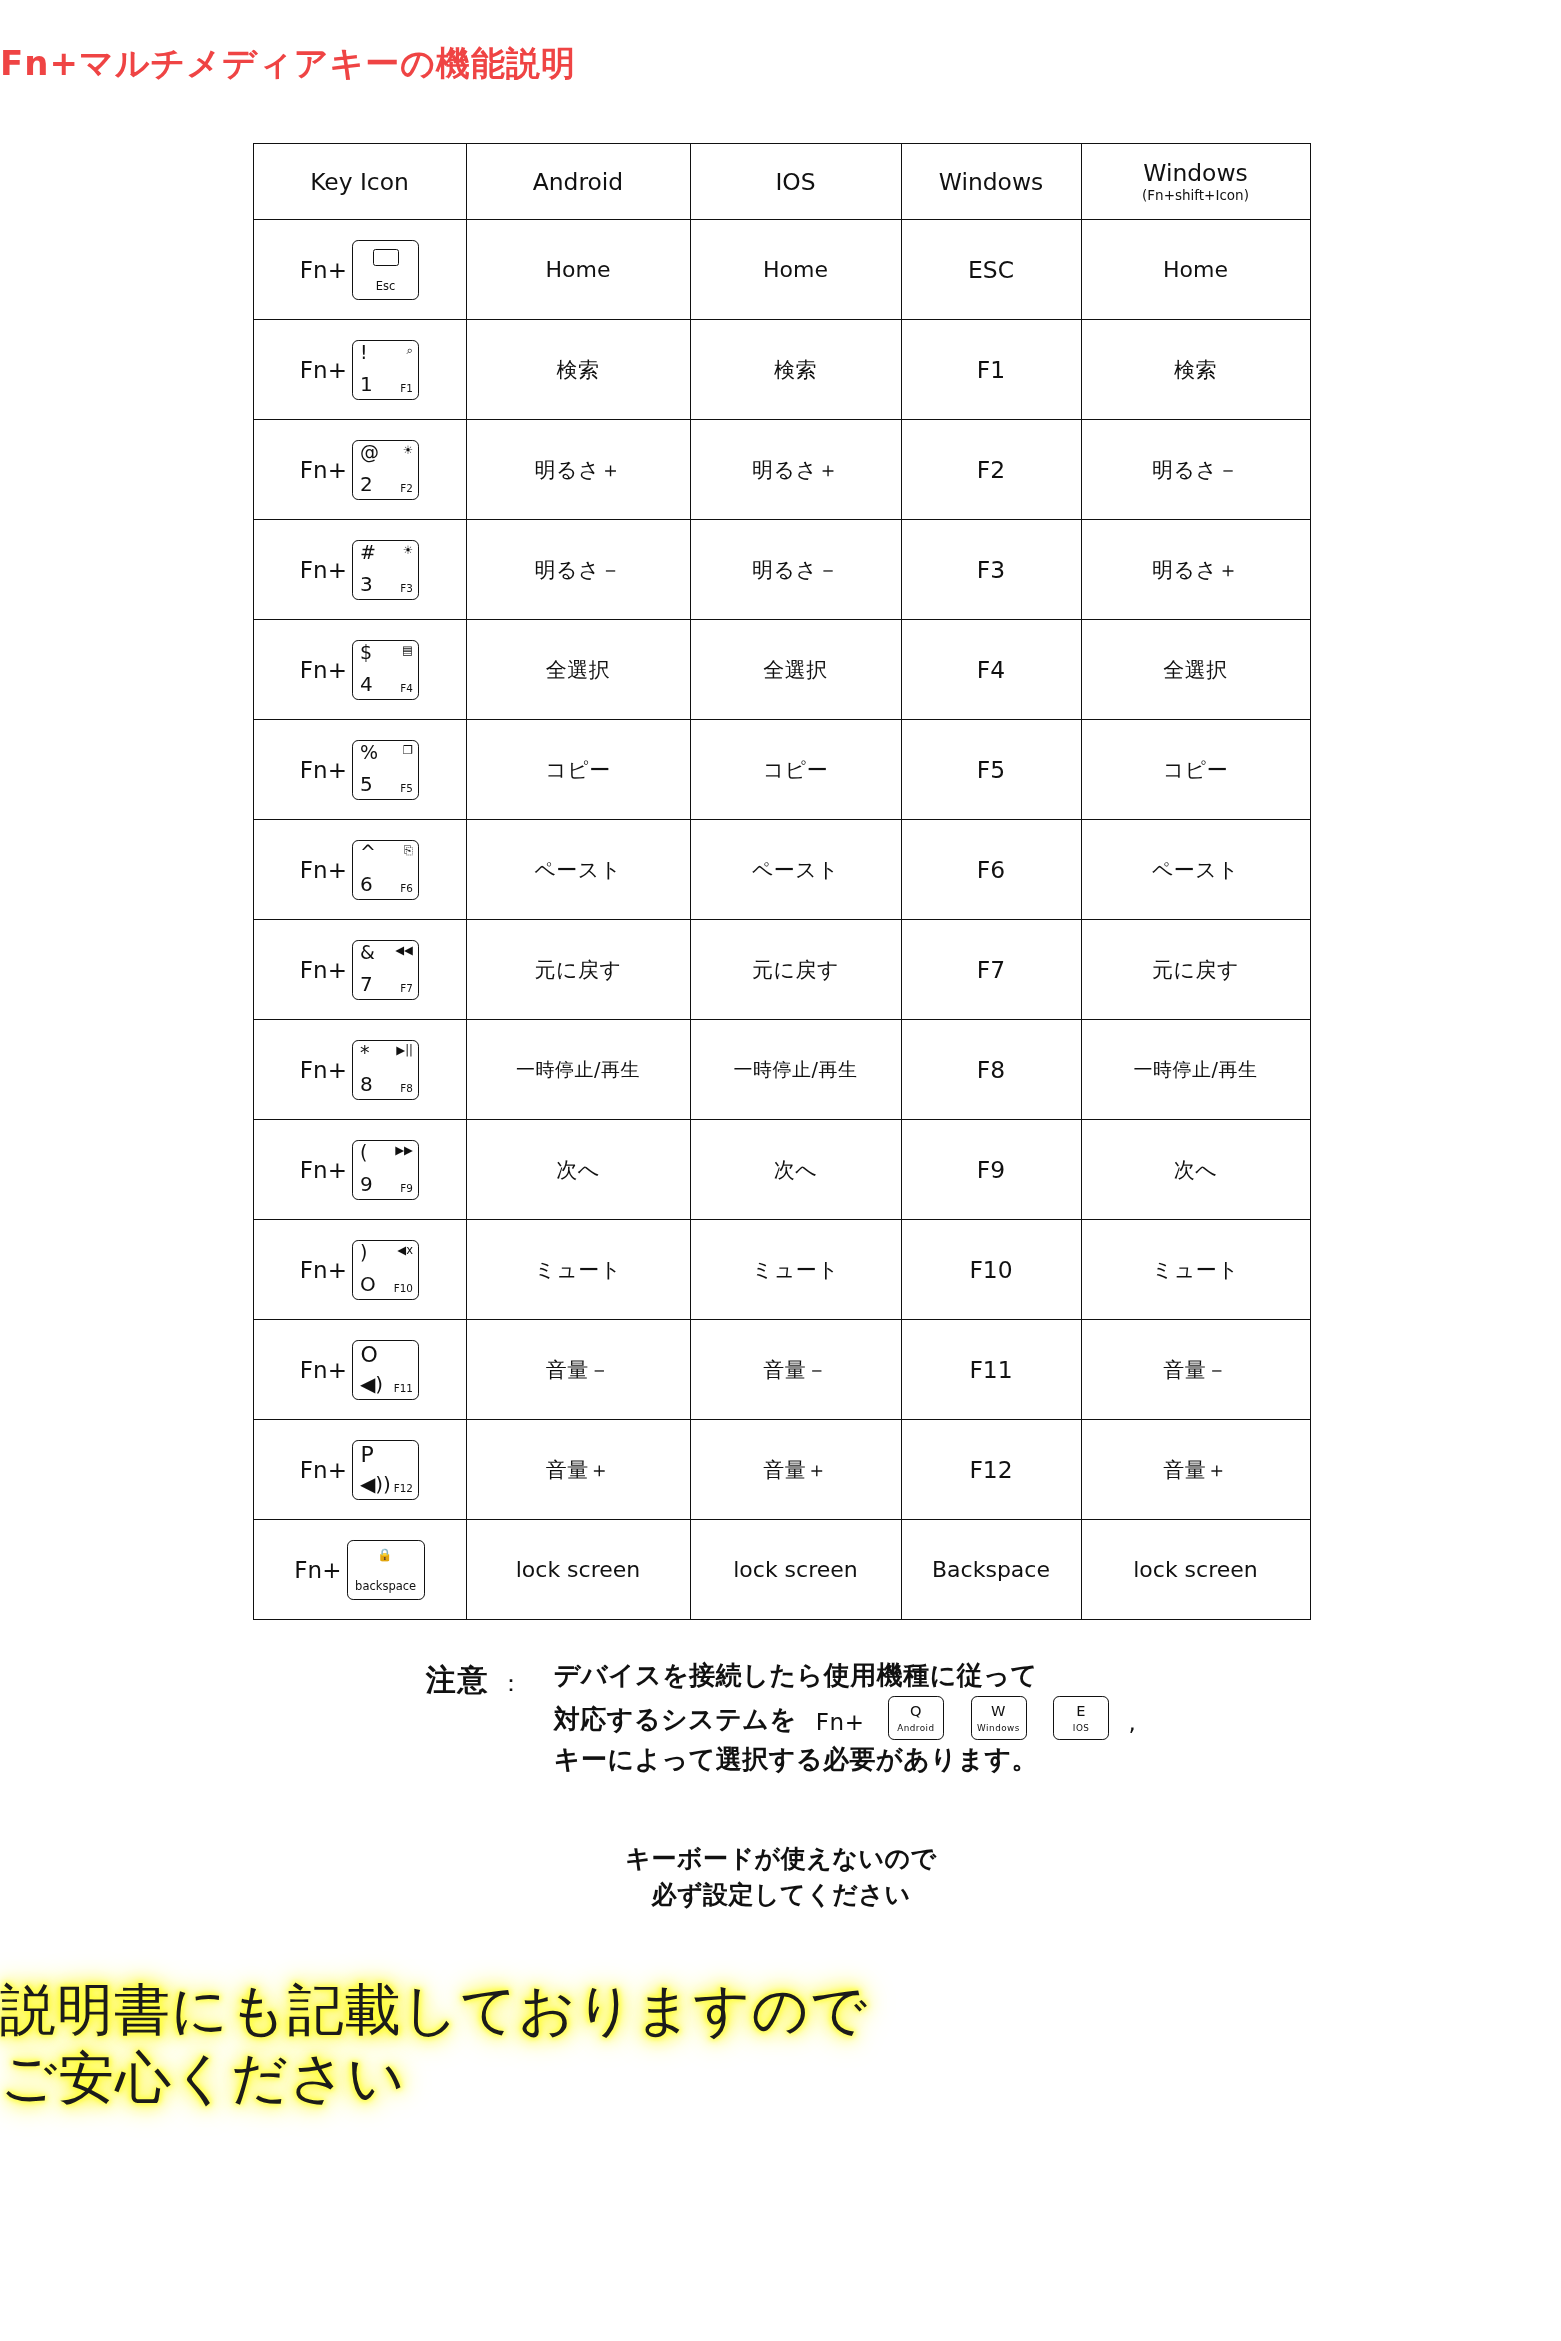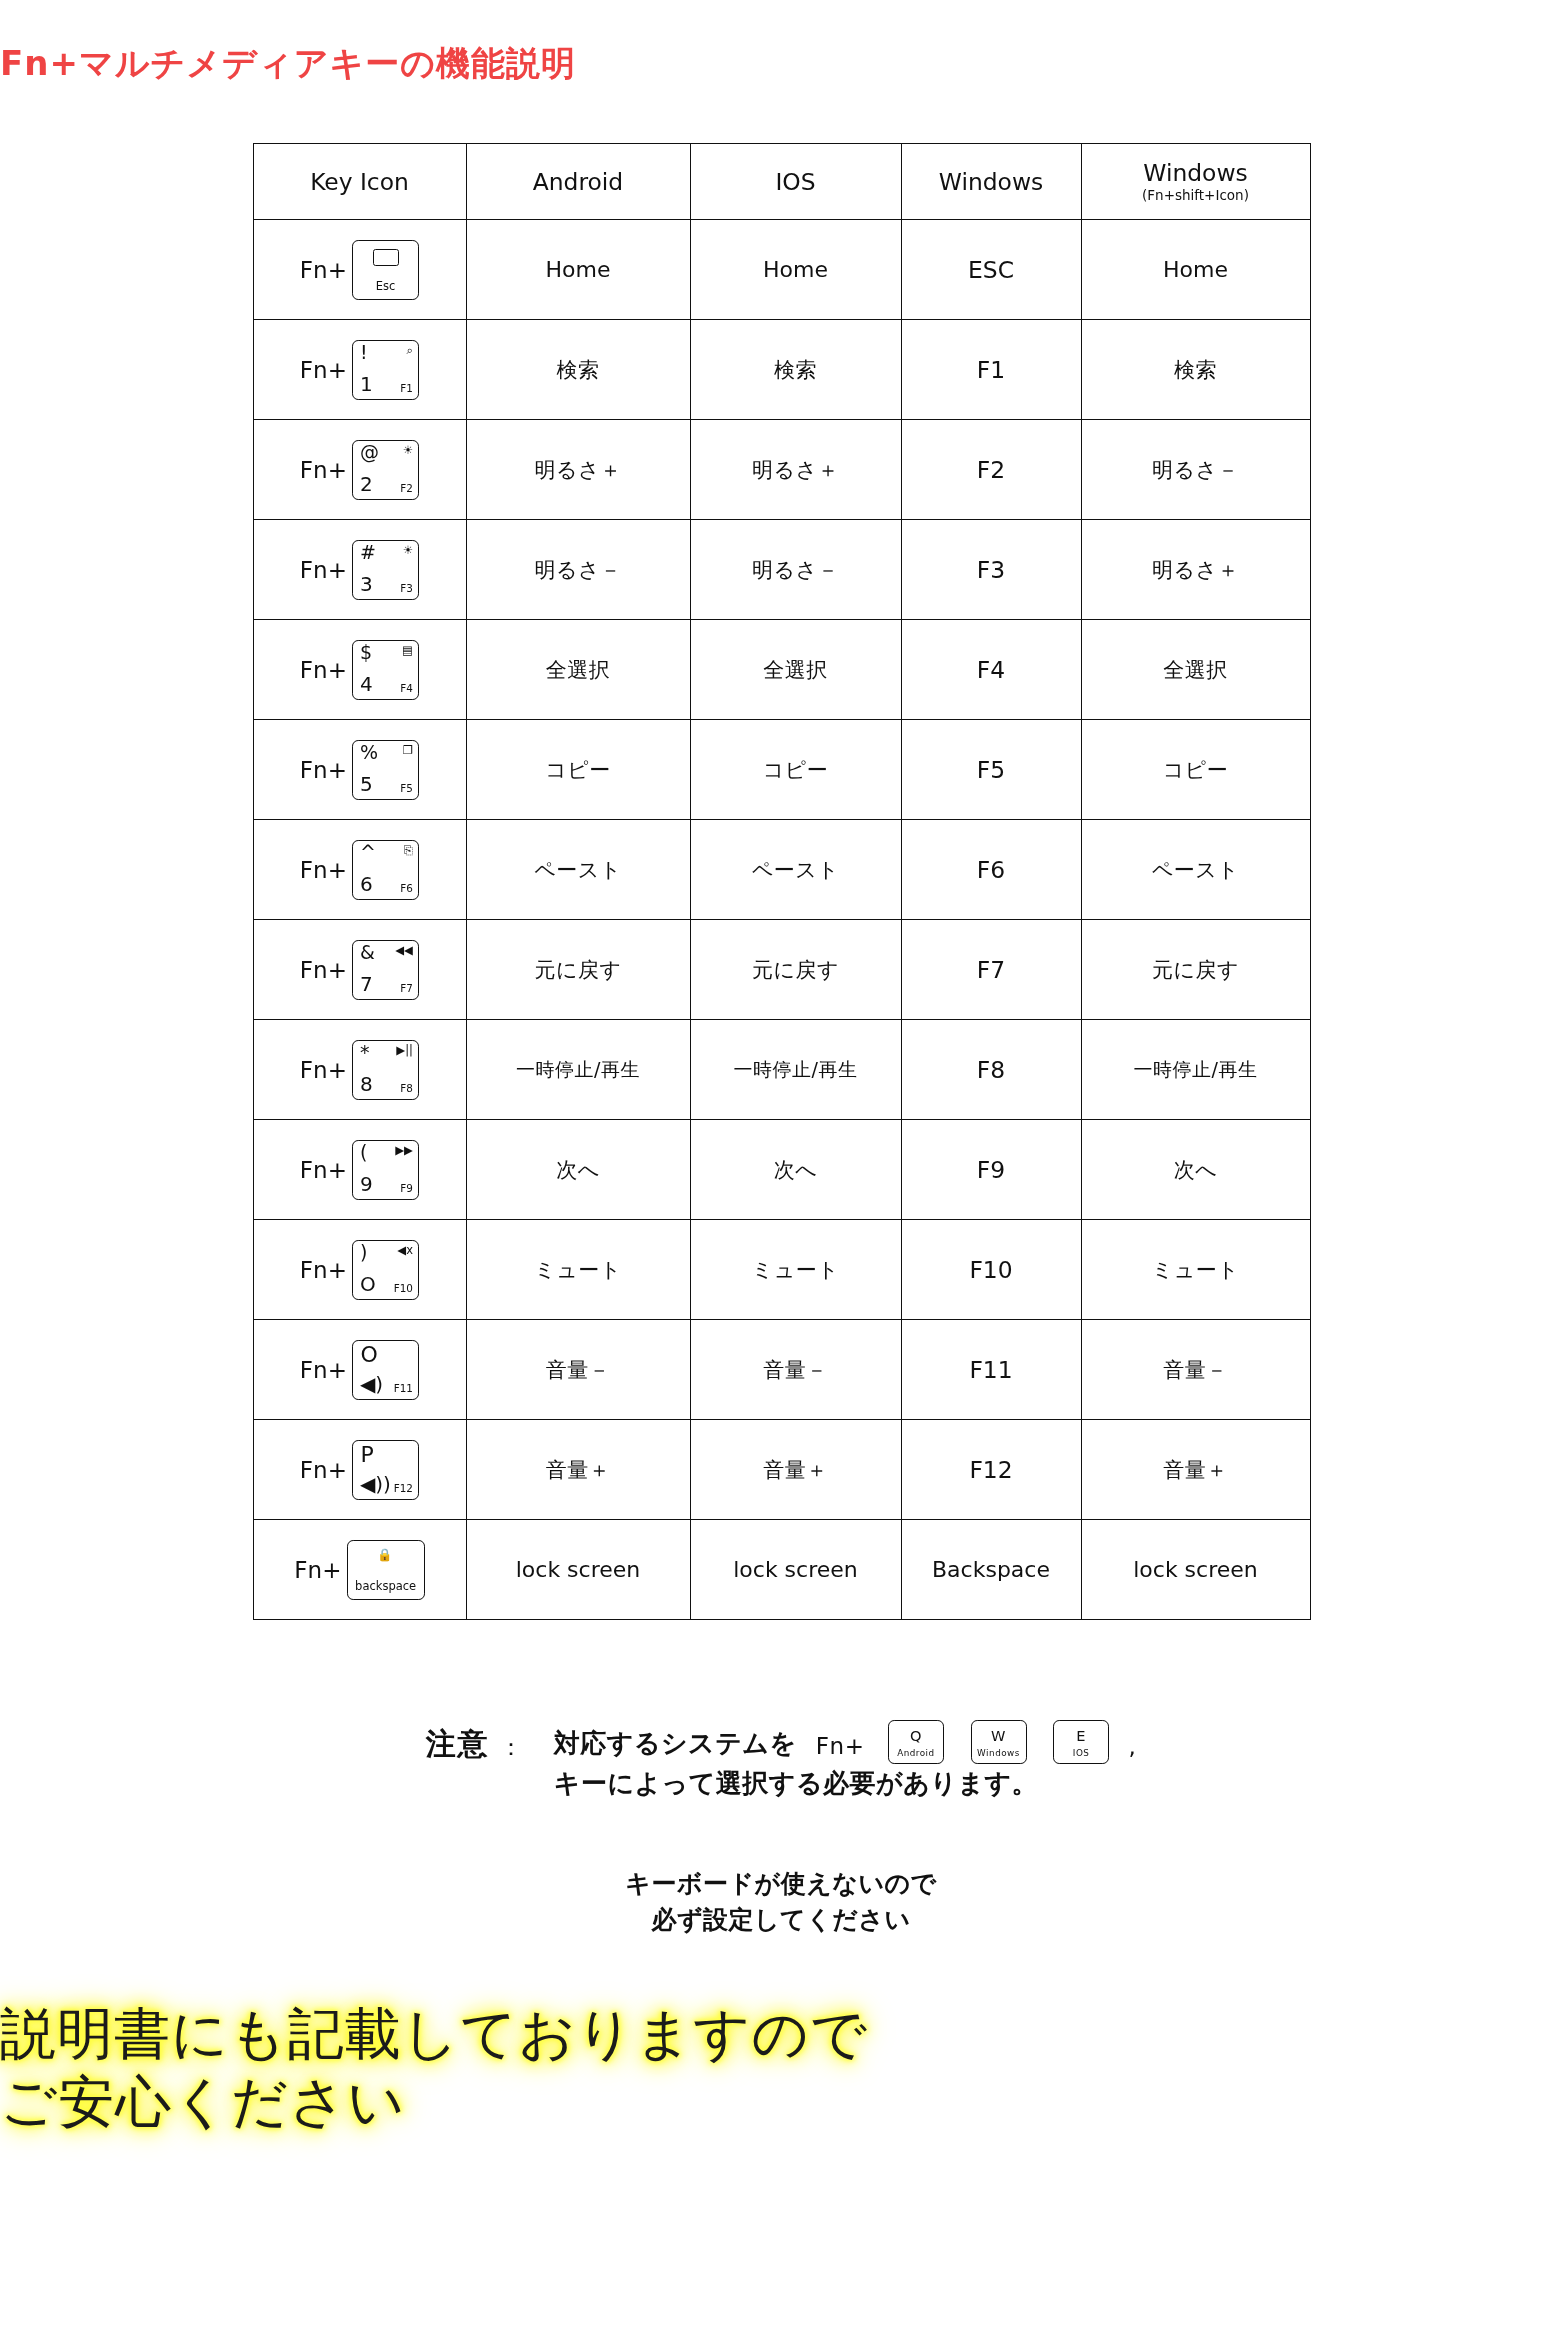--- a/index.html
+++ b/index.html
@@ -166,21 +166,21 @@
     height: 15.6px;
     border: 1.6px solid #111;
     border-radius: 2.6px;
   }
   .keycap.wide {
     width: 78px;
   }
 
   
   .notice {
-    margin-top: 100px;
+    margin-top: 36px;
     display: flex;
     justify-content: center;
   }
   .notice-inner {
     display: flex;
     align-items: flex-start;
     gap: 10.4px;
   }
   .notice-label {
     font-size: 30px;
@@ -547,20 +547,21 @@
 
     </tbody>
   </table>
 </div>
 
 <div class="notice">
   <div class="notice-inner">
     <div class="notice-label">注意</div>
     <div class="notice-colon">：</div>
     <div class="notice-body">
+      <div>デバイスを接続したら使用機種に従って</div>
       <div class="notice-line2">
         <span>対応するシステムを</span>
         <span class="mini-fn">Fn+</span>
         <span class="minikey">
           <span class="mk-top">Q</span>
           <span class="mk-bot">Android</span>
         </span>
         <span class="minikey">
           <span class="mk-top">W</span>
           <span class="mk-bot">Windows</span>

